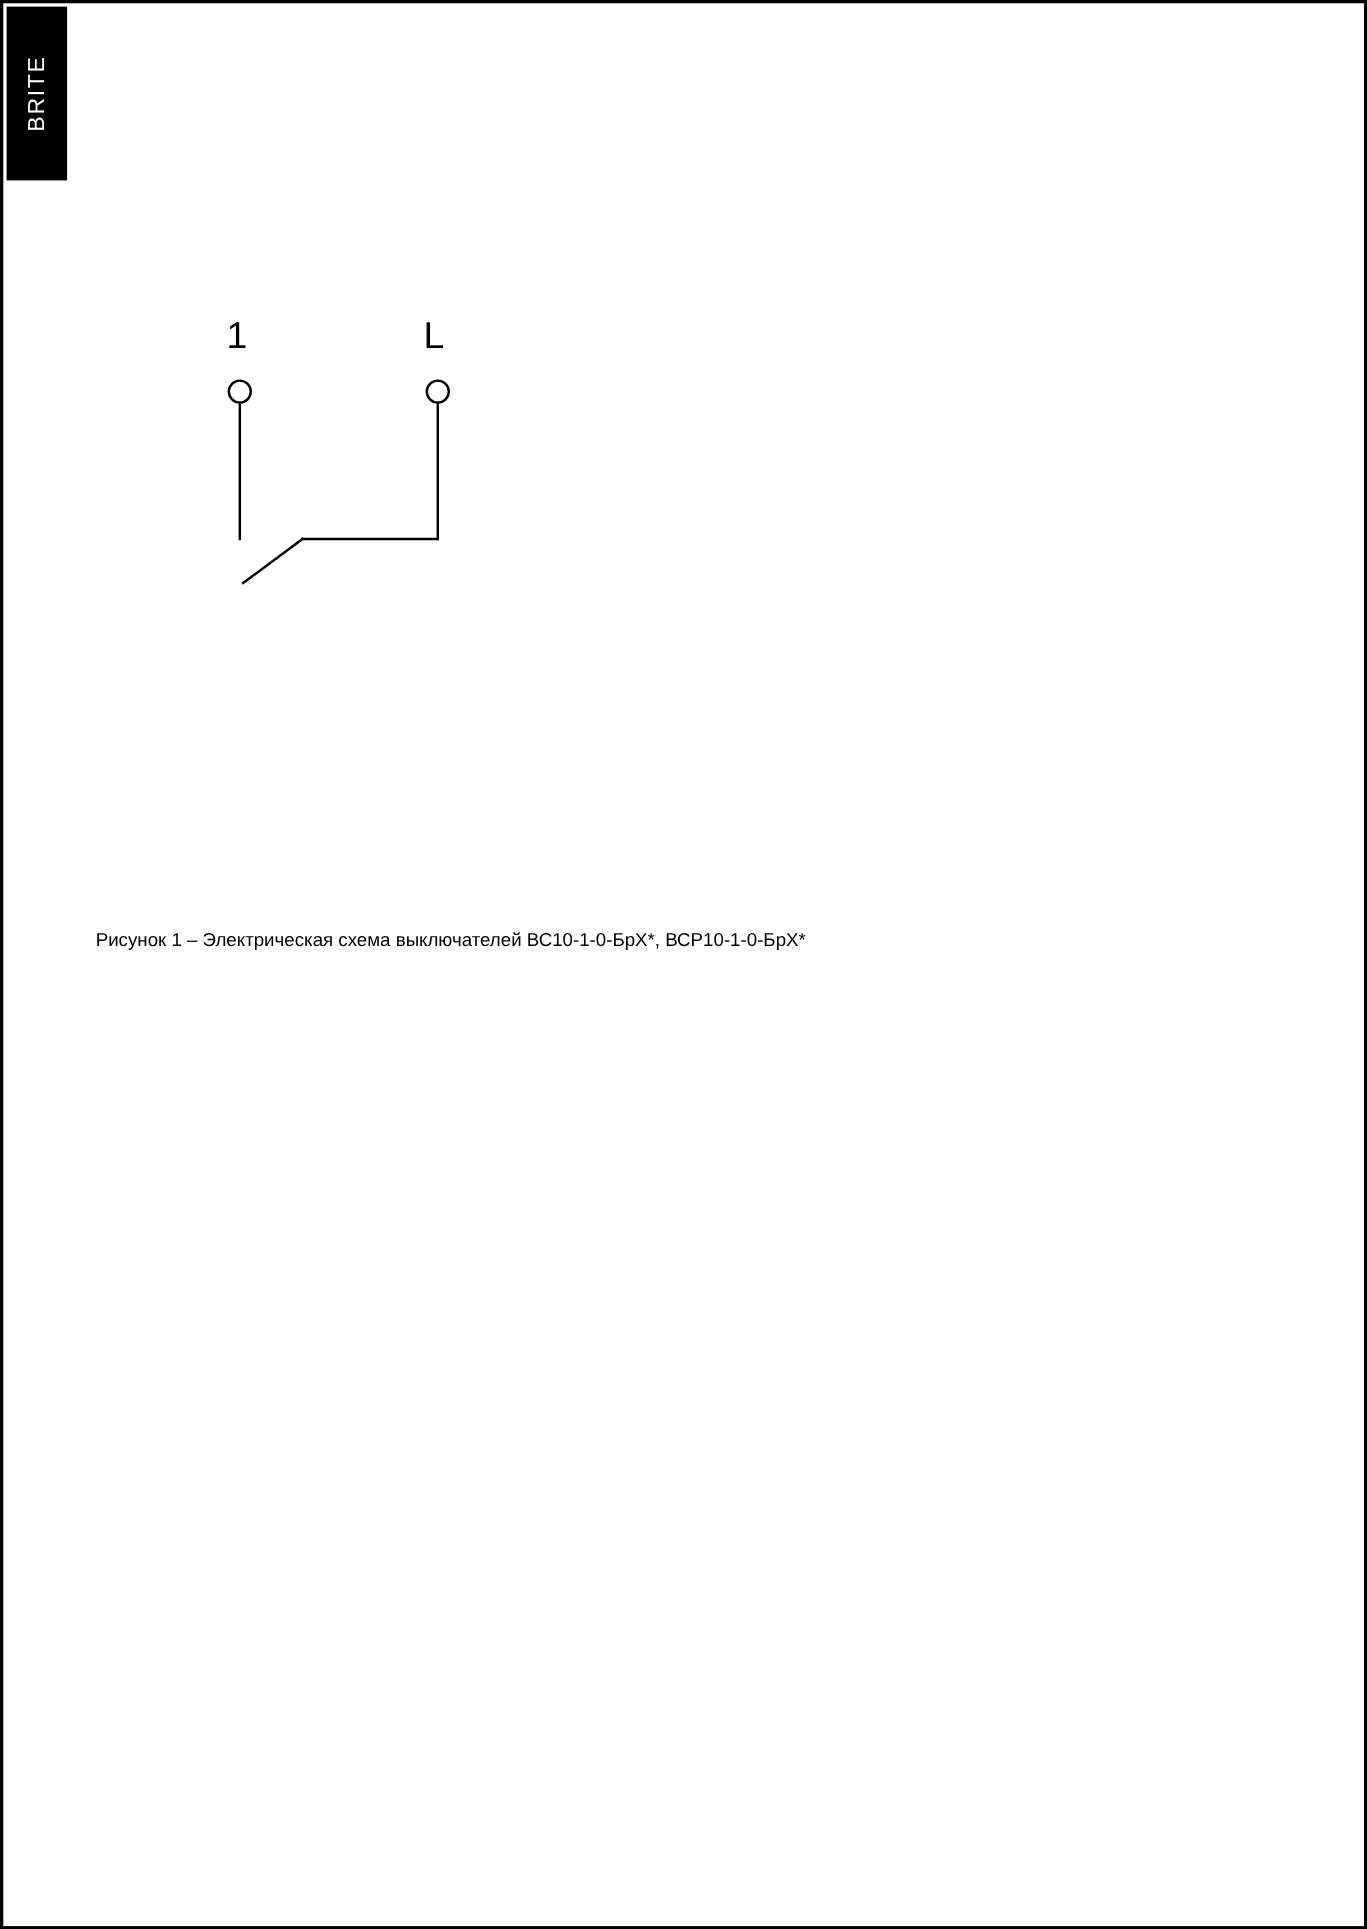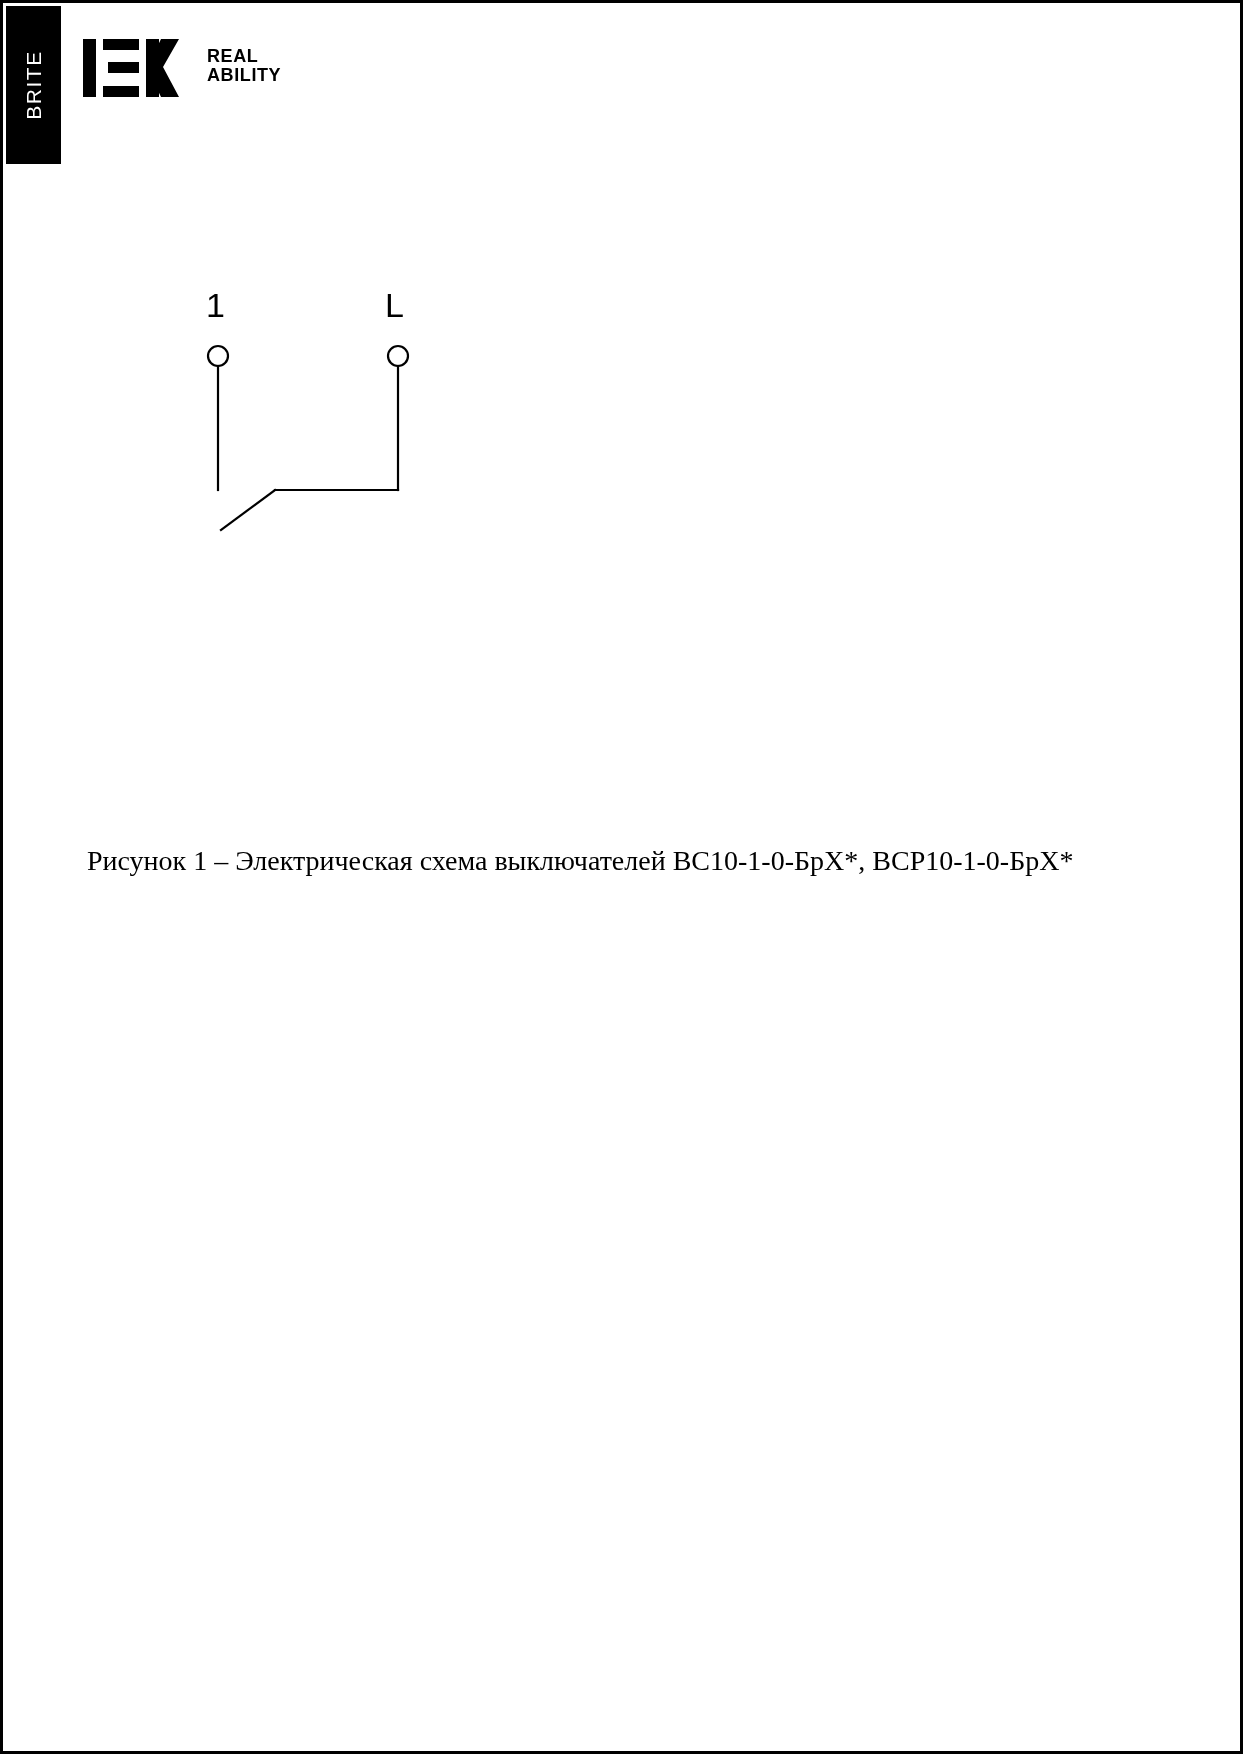--- a/index.html
+++ b/index.html
@@ -91,54 +91,35 @@
   }
   .term-label-1 { left: 23px; top: 10px; }
   .term-label-L { left: 202px; top: 10px; }
 
   
   .caption {
     position: absolute;
     left: 84px;
     top: 842px;
     width: 1080px;
-    font-family: Liberation Serif, serif;
-    font-size: 28px;
+    font-family: Liberation Sans, sans-serif;
+    font-size: 17px;
     color: #000000;
     white-space: nowrap;
   }
 </style>
 </head>
 <body>
 
 <div class="page">
 
   <div class="brand-tab">
     <span class="brand-tab-label">BRITE</span>
   </div>
 
-  <div class="logo-block">
-    <span class="logo-mark">
-      <svg width="106" height="58" viewBox="0 0 106 58" xmlns="http://www.w3.org/2000/svg">
-
-        <rect x="0" y="0" width="13" height="58" fill="#000000"></rect>
-
-        <polygon points="20,0 56,0 56,11 20,11" fill="#000000"></polygon>
-        <polygon points="25,23 56,23 56,34 25,34" fill="#000000"></polygon>
-        <polygon points="20,47 56,47 56,58 20,58" fill="#000000"></polygon>
-
-        <rect x="63" y="0" width="13" height="58" fill="#000000"></rect>
-        <polygon points="78,0 96,0 80,28 96,58 78,58 64,29" fill="#000000"></polygon>
-      </svg>
-    </span>
-    <span class="logo-text">
-      <span class="l1">REAL</span>
-      <span class="l2">ABILITY</span>
-    </span>
-  </div>
 
   <div class="schematic">
     <span class="term-label term-label-1">1</span>
     <span class="term-label term-label-L">L</span>
 
     <svg width="300" height="290" viewBox="0 0 300 290" xmlns="http://www.w3.org/2000/svg">
       <g fill="none" stroke="#000000" stroke-width="2.2" stroke-linecap="square">
 
         <circle cx="35" cy="78" r="10" fill="#ffffff" stroke="#000000" stroke-width="2.2"></circle>
         <circle cx="215" cy="78" r="10" fill="#ffffff" stroke="#000000" stroke-width="2.2"></circle>

